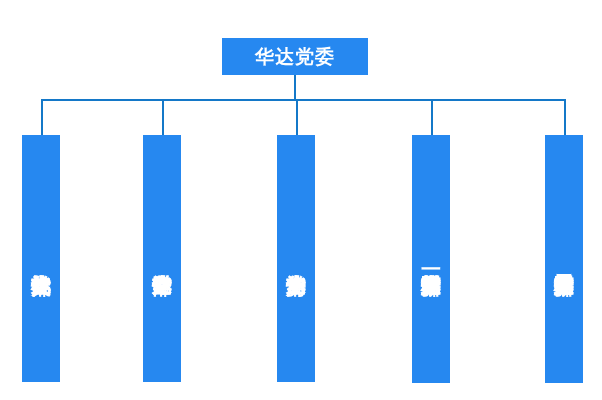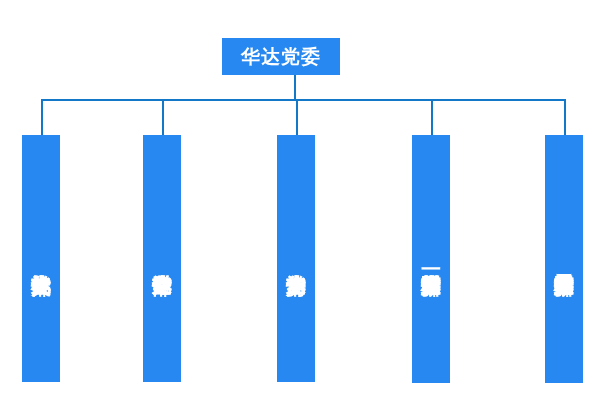--- a/index.html
+++ b/index.html
@@ -25,21 +25,21 @@
     color: #ffffff;
     box-sizing: border-box;
     display: flex;
     align-items: center;
     justify-content: center;
   }
 
   .node-root {
     left: 222px;
     top: 38px;
-    width: 118px;
+    width: 146px;
     height: 37px;
     font-size: 19px;
     font-weight: 700;
     letter-spacing: 1px;
     line-height: 1;
   }
   .node-root .node-label {
     white-space: nowrap;
   }
 

